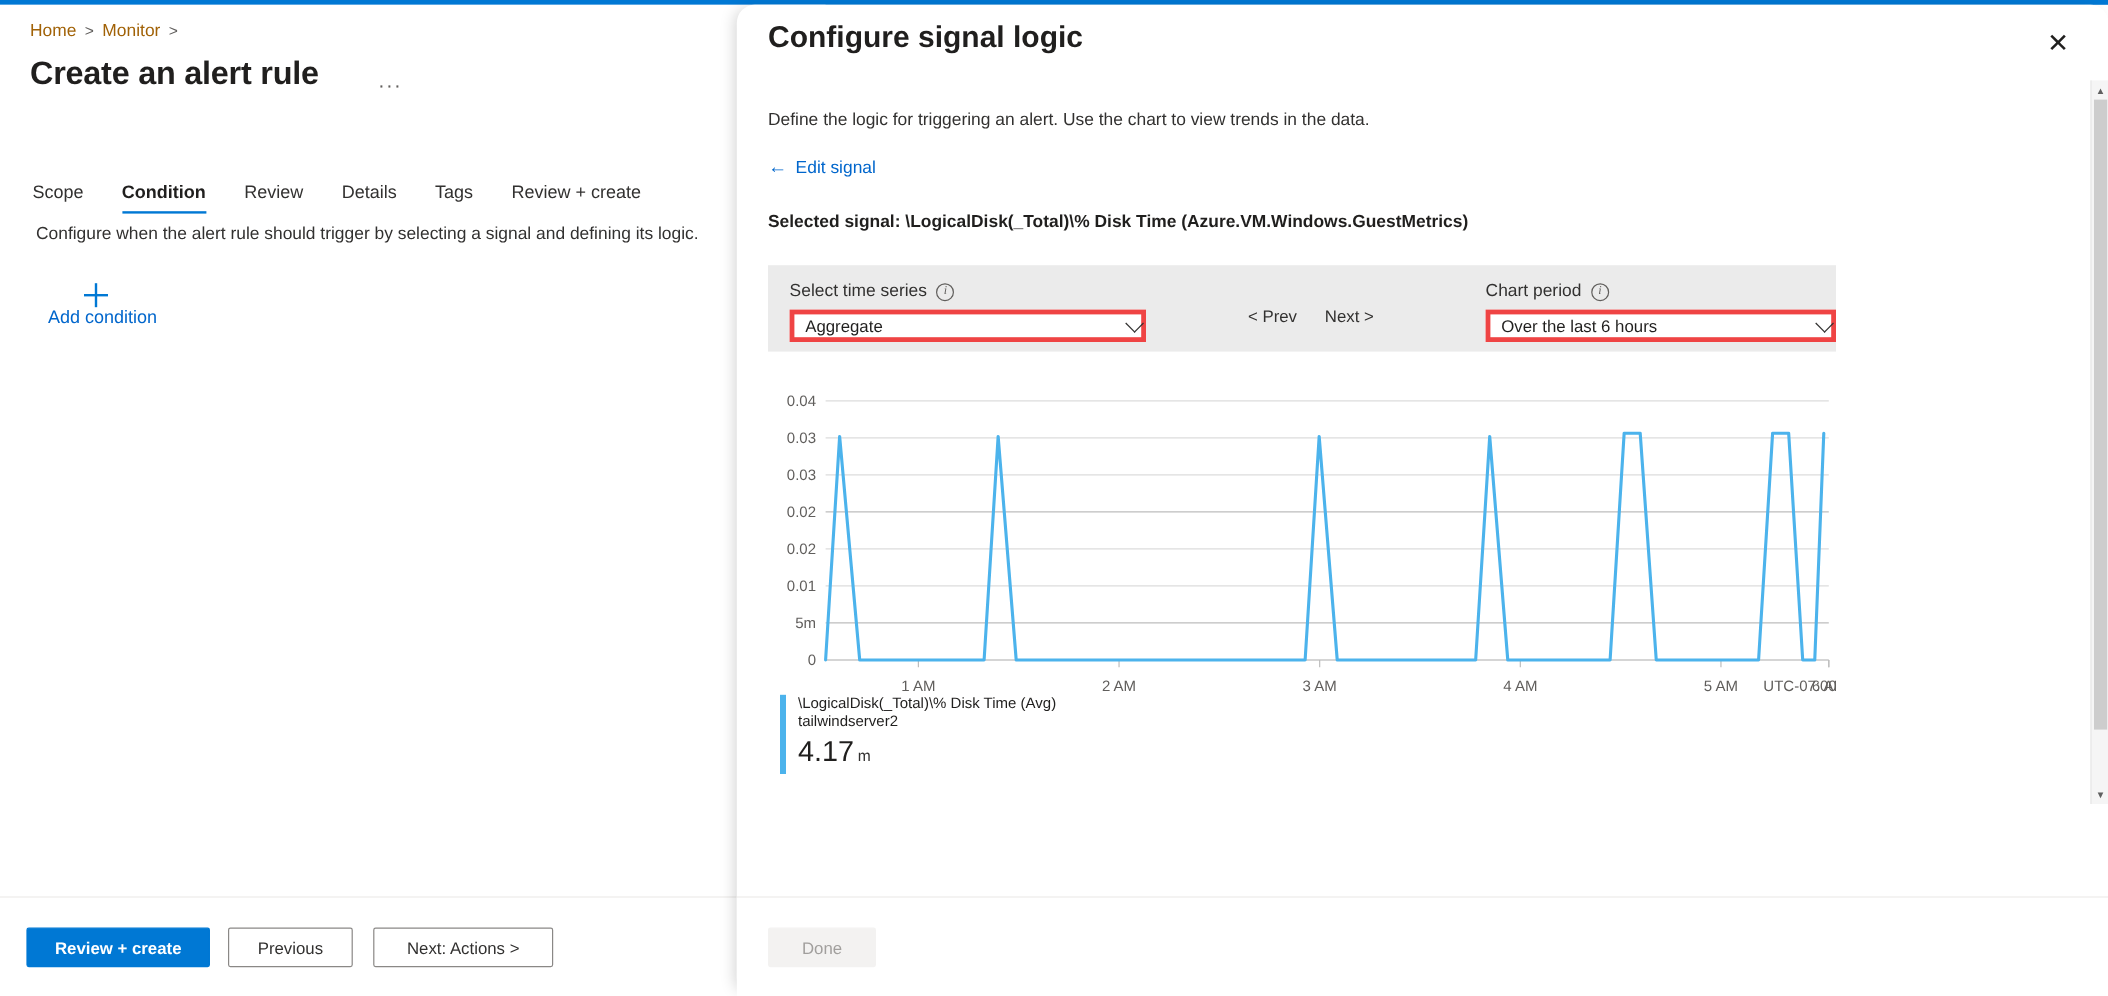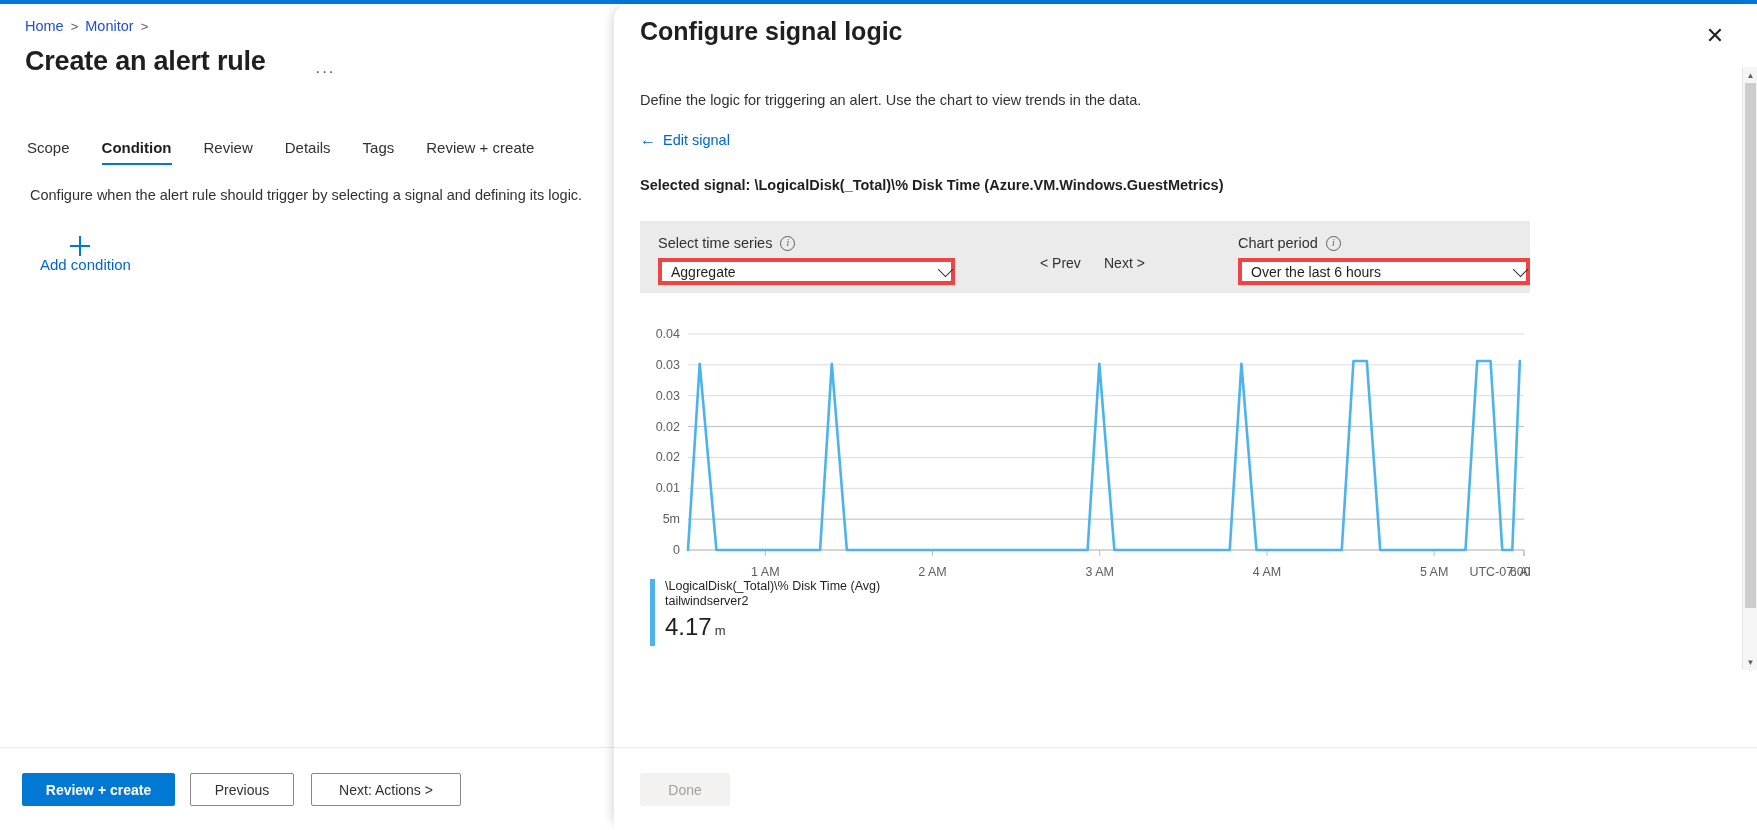--- a/index.html
+++ b/index.html
@@ -18,33 +18,33 @@
 
   
   .left-panel {
     position:absolute; top:4px; left:0; width:688px; height:826px;
     background:#ffffff;
   }
   .breadcrumb {
     position:absolute; left:25px; top:14px;
     font-size:14.5px; color:#323130; white-space:nowrap;
   }
-  .breadcrumb a { color:#1d4ed8; text-decoration:none; cursor:pointer; }
+  .breadcrumb a { color:#a16207; text-decoration:none; cursor:pointer; }
   .breadcrumb .sep { color:#605e5c; margin:0 7px; font-size:13px; }
   .page-title {
     position:absolute; left:25px; top:42px;
     font-size:27px; font-weight:600; color:#201f1e; letter-spacing:-0.2px;
     white-space:nowrap;
   }
   .title-ellipsis {
     position:absolute; left:315px; top:58px;
     font-size:17px; color:#605e5c; letter-spacing:1px; cursor:pointer;
   }
   .tabs {
-    position:absolute; left:27px; top:135px; display:flex; align-items:flex-start;
+    position:absolute; left:27px; top:148px; display:flex; align-items:flex-start;
   }
   .tab {
     font-size:15px; color:#323130; padding:0 0 9px 0; margin-right:32px;
     cursor:pointer; position:relative; white-space:nowrap;
   }
   .tab.active { font-weight:700; color:#201f1e; }
   .tab.active::after {
     content:""; position:absolute; left:0; right:0; bottom:0;
     height:2.5px; background:#0078d4;
   }

